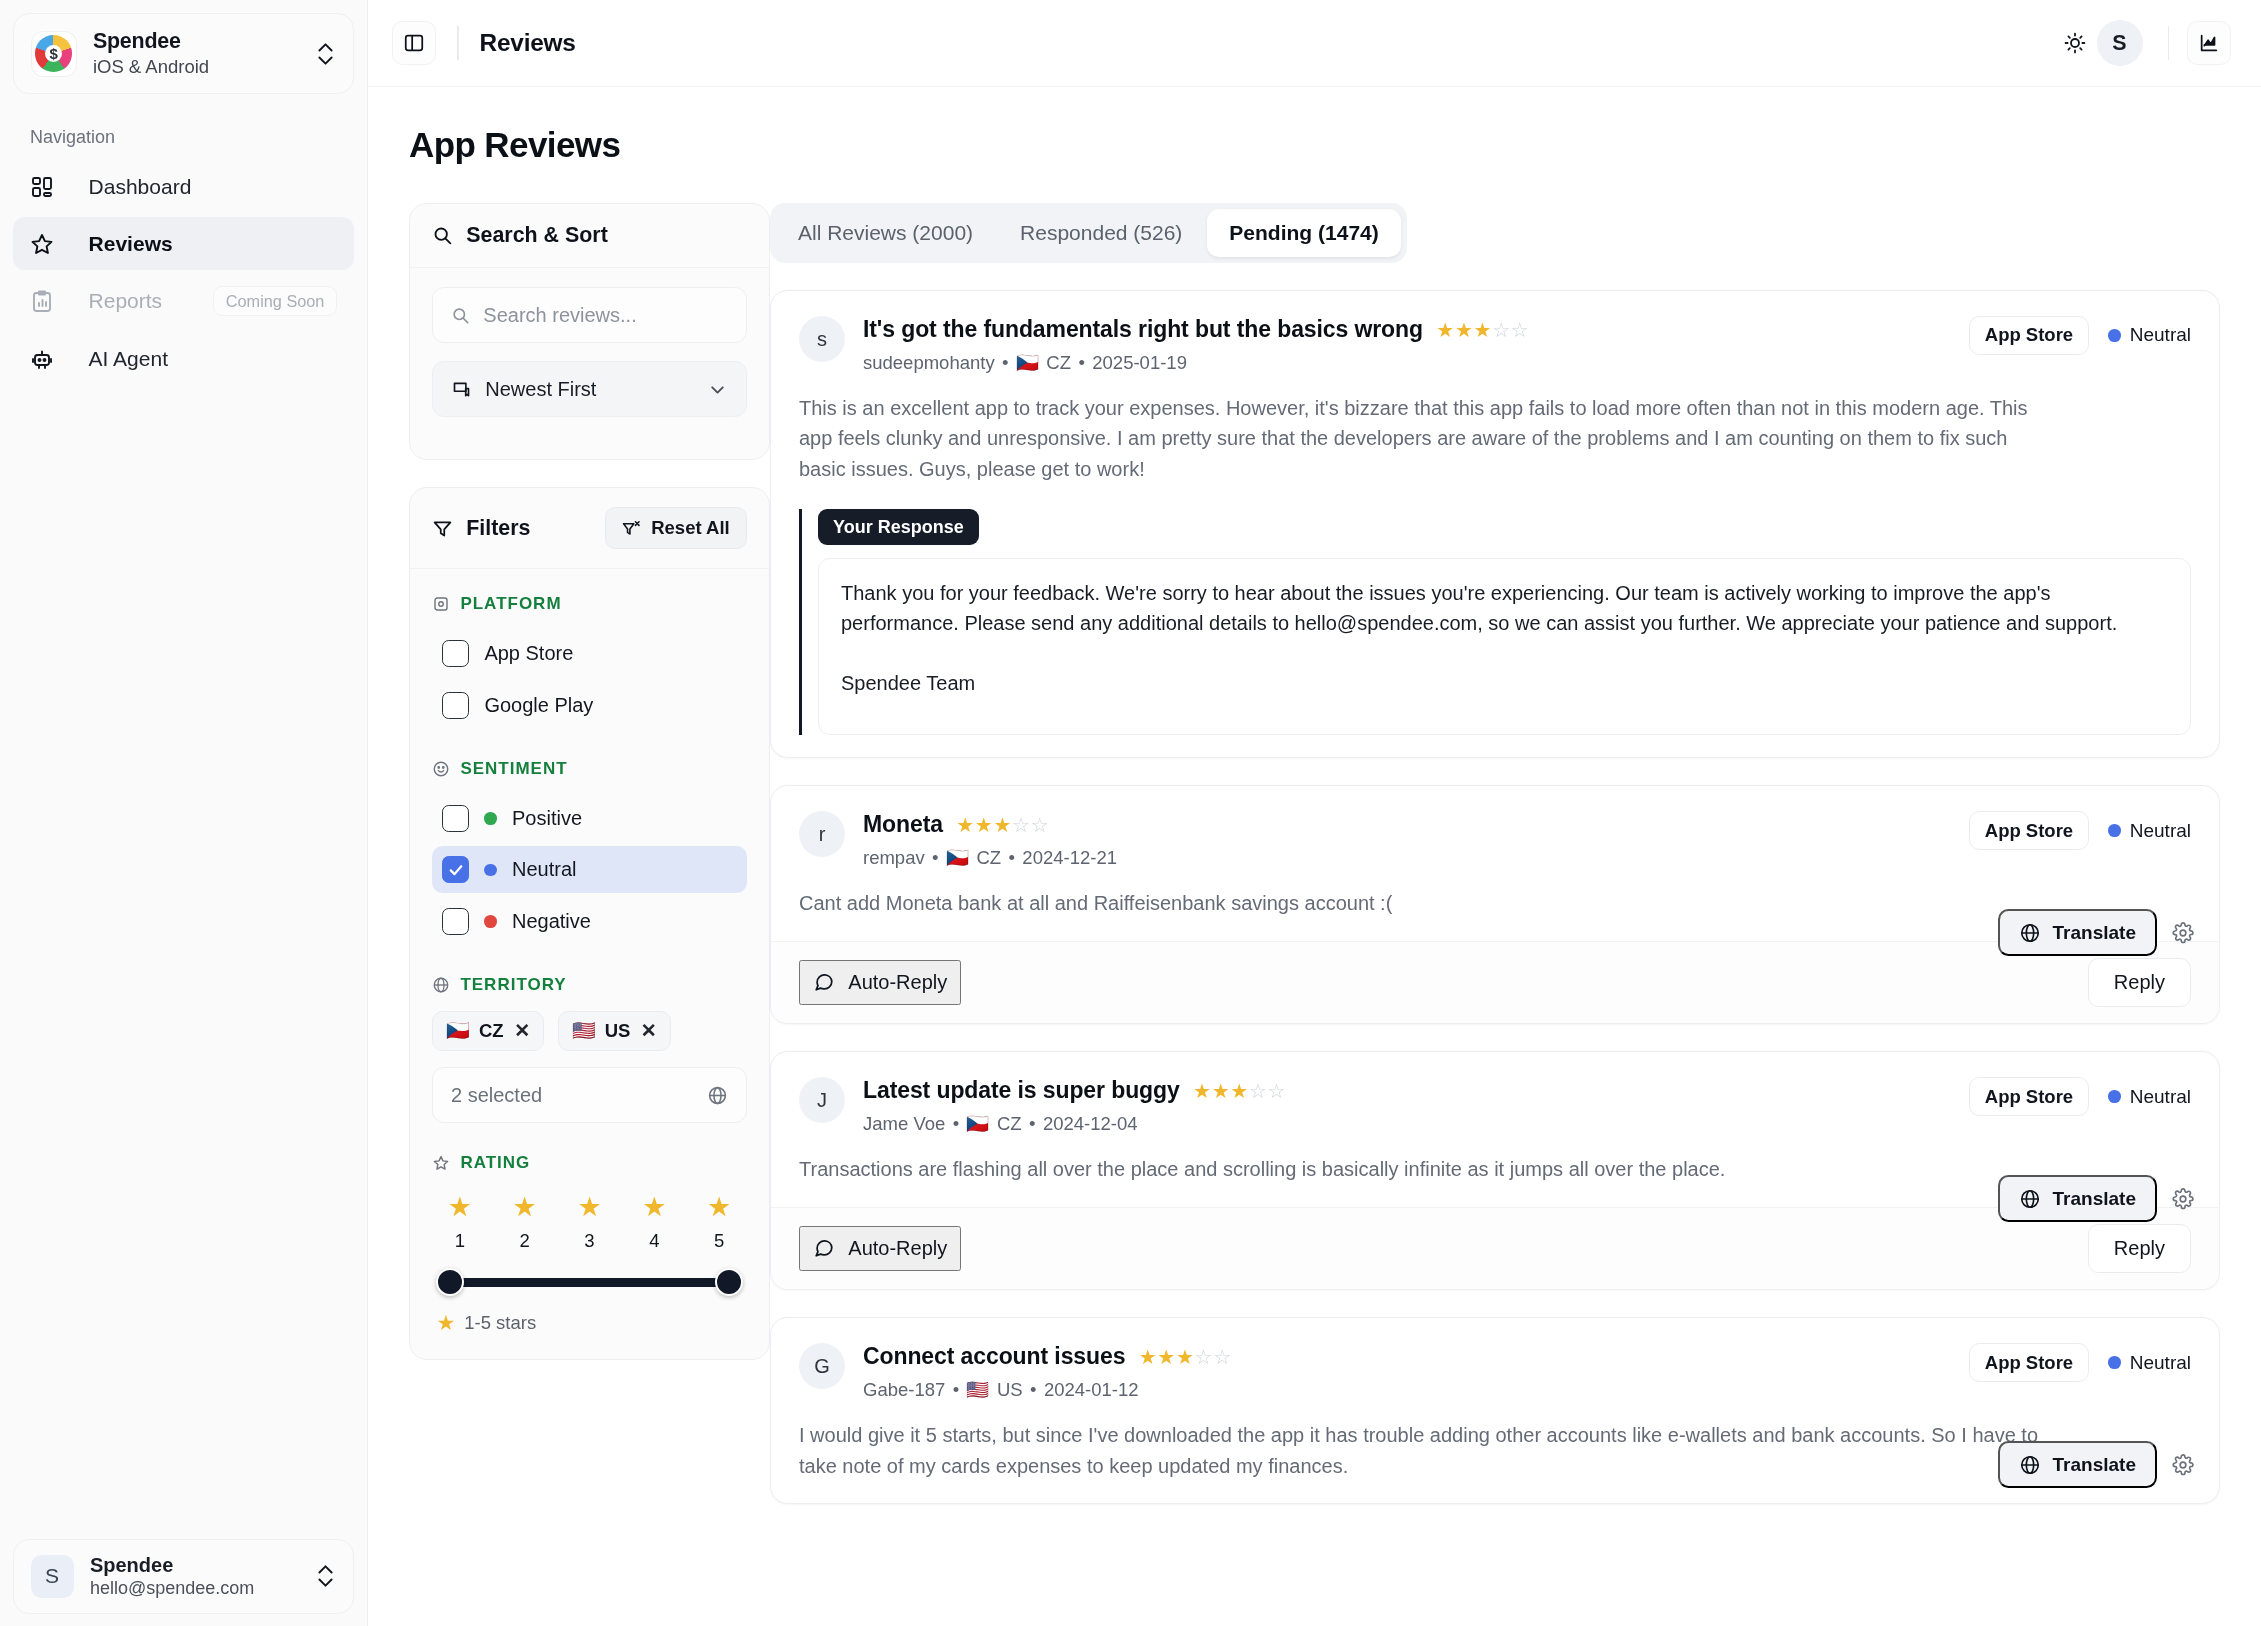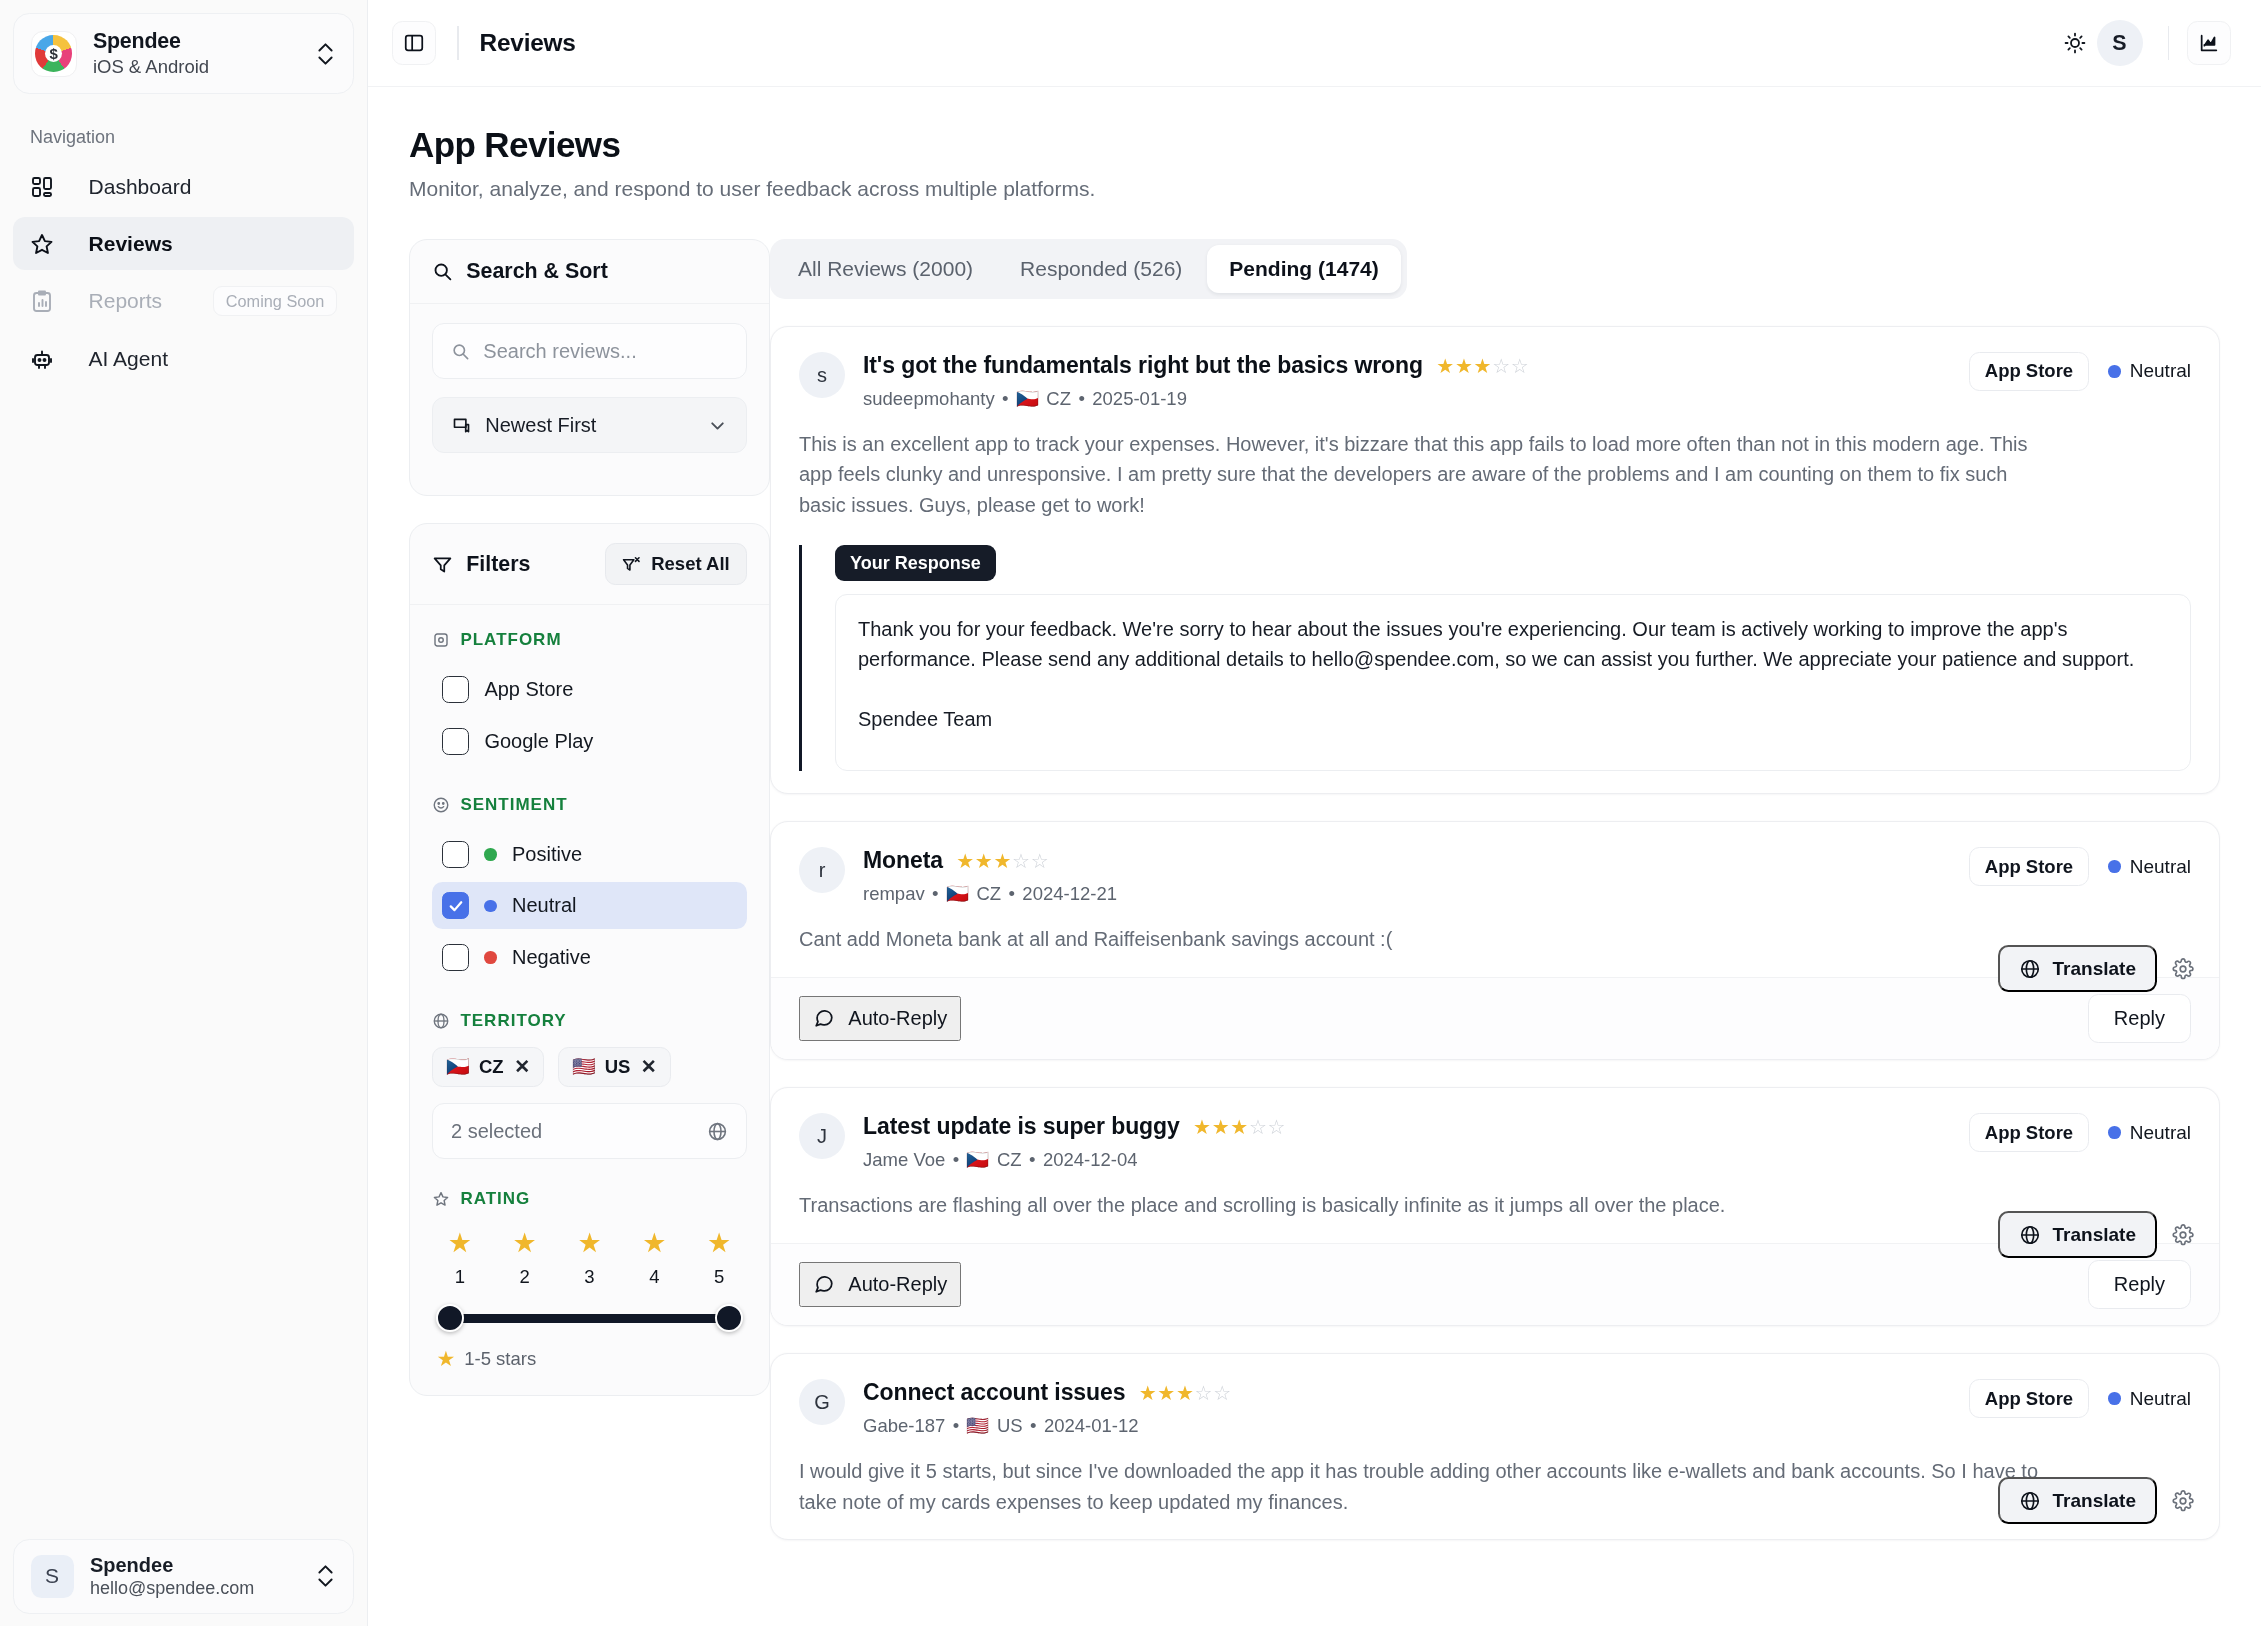--- a/index.html
+++ b/index.html
@@ -259,21 +259,21 @@
   .translate-row {
     position: absolute; right: 25px; display: flex; align-items: center; gap: 15px;
   }
   .translate-btn {
     display: flex; align-items: center; gap: 12px;
     background: #f2f3f6; border-radius: 10.4px;
     padding: 10.4px 19px; font-size: 19px; font-weight: 700; color: #0d121b;
   }
 
   
-  .respblock { margin-top: 25px; padding-left: 33px; border-left: 3.7px solid #111827; position: relative;}
+  .respblock { margin-top: 25px; padding-left: 16px; border-left: 3.7px solid #111827; position: relative;}
   .resp-tag {
     display: inline-block; background: #161c28; color: #fff;
     font-size: 18px; font-weight: 700; border-radius: 9px;
     padding: 7.4px 15px; margin-bottom: 13.3px;
   }
   .textarea {
     border: 1.5px solid #eceef1; border-radius: 12px;
     background: #fff; padding: 19px 22px;
     font-size: 20px; line-height: 1.5; color: #171c25;
     min-height: 177px; position: relative;
@@ -430,21 +430,20 @@
           <svg width="22" height="22" viewBox="0 0 24 24" fill="none" stroke="#0c111a" stroke-width="1.9" stroke-linecap="round" stroke-linejoin="round">
             <path d="M4 4v16h16"></path>
               <path d="M7 15l4-6 3 4 4-7v8H7z" fill="#0c111a"></path>
           </svg>
         </span>
       </div>
     </div>
 
     <div class="content">
       <h1 class="h1">App Reviews</h1>
-      <div class="sub">Monitor, analyze, and respond to user feedback across multiple platforms.</div>
 
       <div class="columns">
 
         <div class="filtercol">
 
           <div class="card">
             <div class="card-head">
               <span>
                 <svg width="21" height="21" viewBox="0 0 24 24" fill="none" stroke="#0d121b" stroke-width="2.1" stroke-linecap="round">
                   <circle cx="10.5" cy="10.5" r="6.5"></circle>

